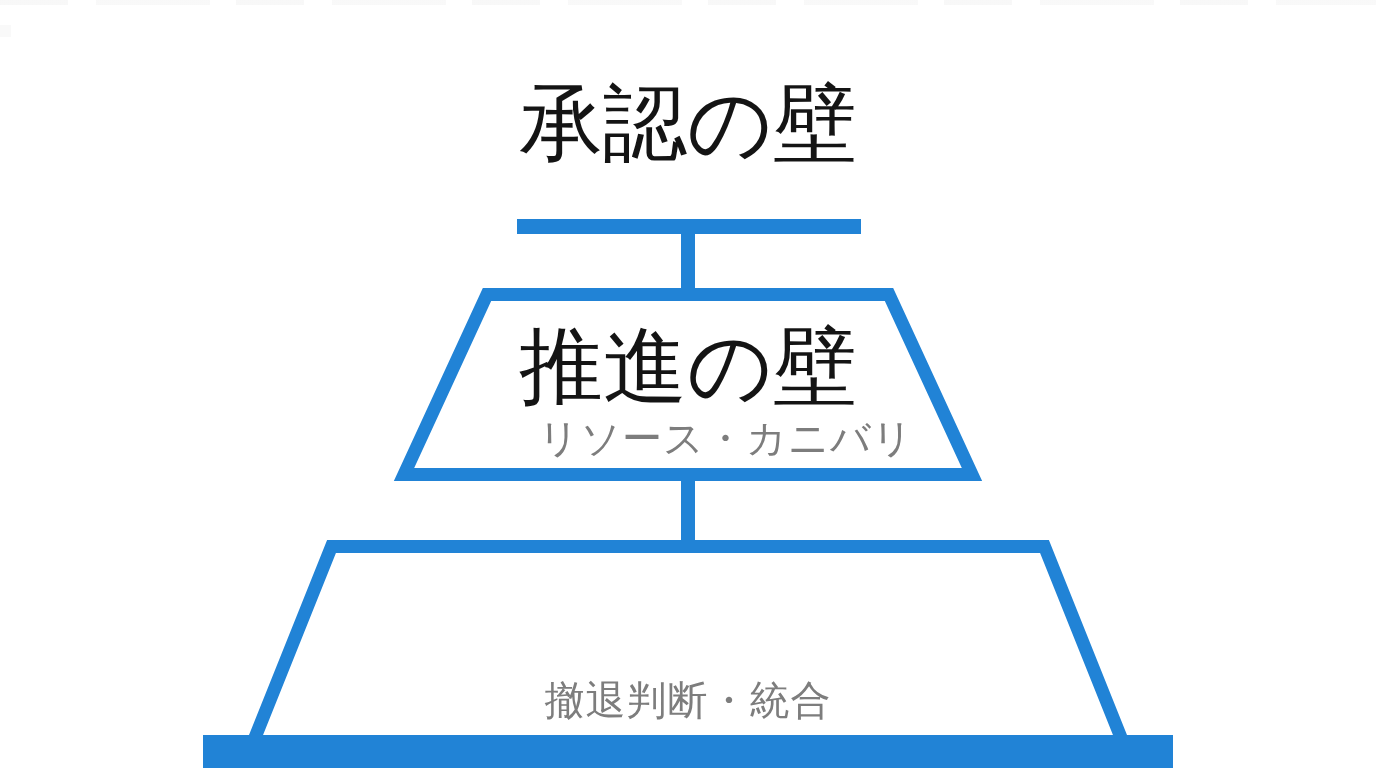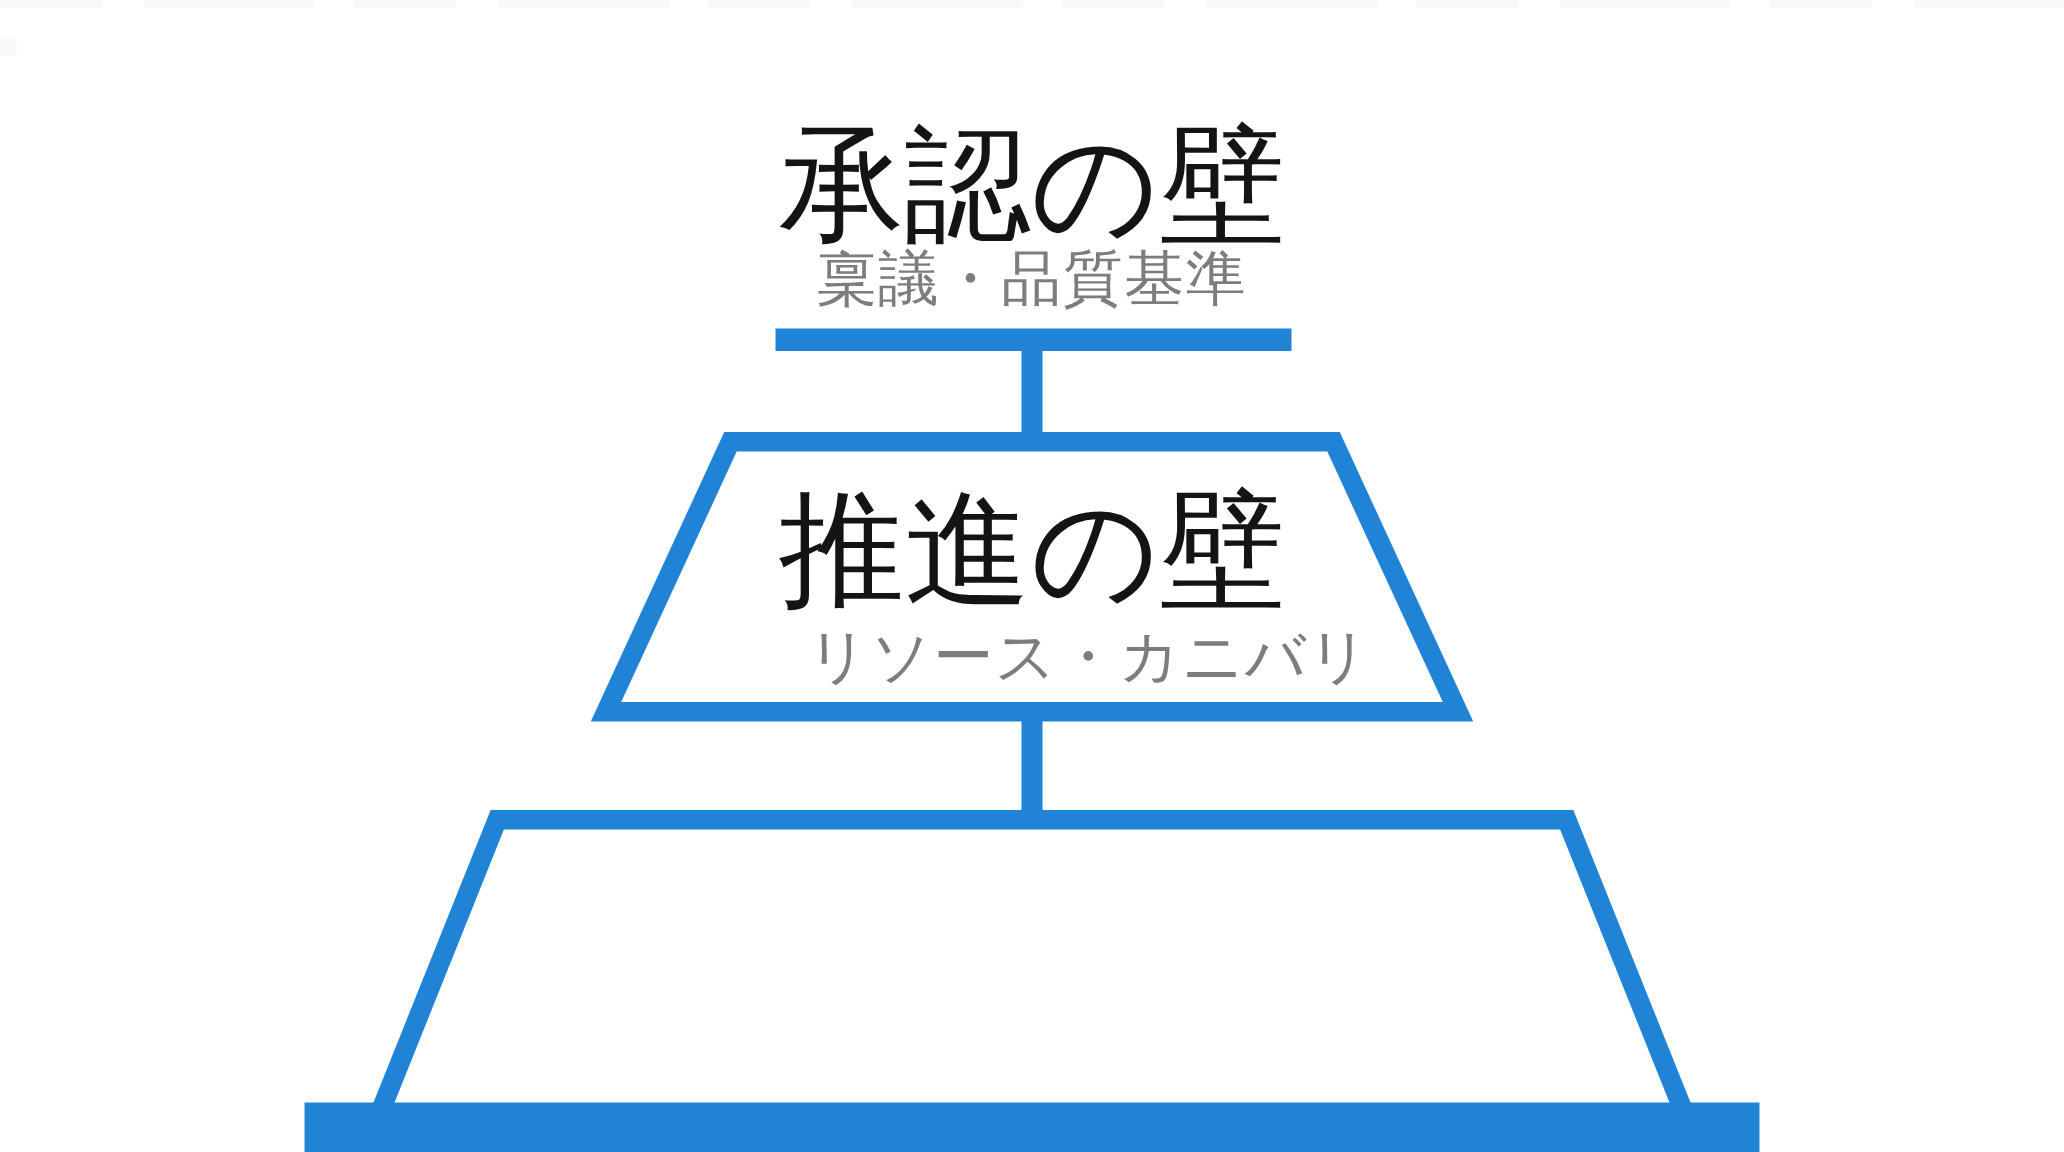--- a/index.html
+++ b/index.html
@@ -83,19 +83,19 @@
     <rect x="681" y="470" width="14" height="80" fill="#2183d6"></rect>
 
     <polygon points="487,294.5 889,294.5 972,474.5 404,474.5" fill="#ffffff" stroke-width="13" stroke-linejoin="miter" stroke="#2183d6"></polygon>
 
     <polygon points="331.5,546.5 1044.5,546.5 1124,745 252,745" fill="#ffffff" stroke-width="13" stroke-linejoin="miter" stroke="#2183d6"></polygon>
 
     <rect x="203" y="735" width="970" height="40" fill="#2183d6"></rect>
   </svg>
 
   <div class="label tier-title t1">承認の壁</div>
-  <div class="label tier-subtitle s1">稟議・品質基準</div>
 
   <div class="label tier-title t2">推進の壁</div>
   <div class="label tier-subtitle s2">リソース・カニバリ</div>
 
+  <div class="label tier-subtitle s3">撤退判断・統合</div>
 
 </div>
 
 </body></html>

